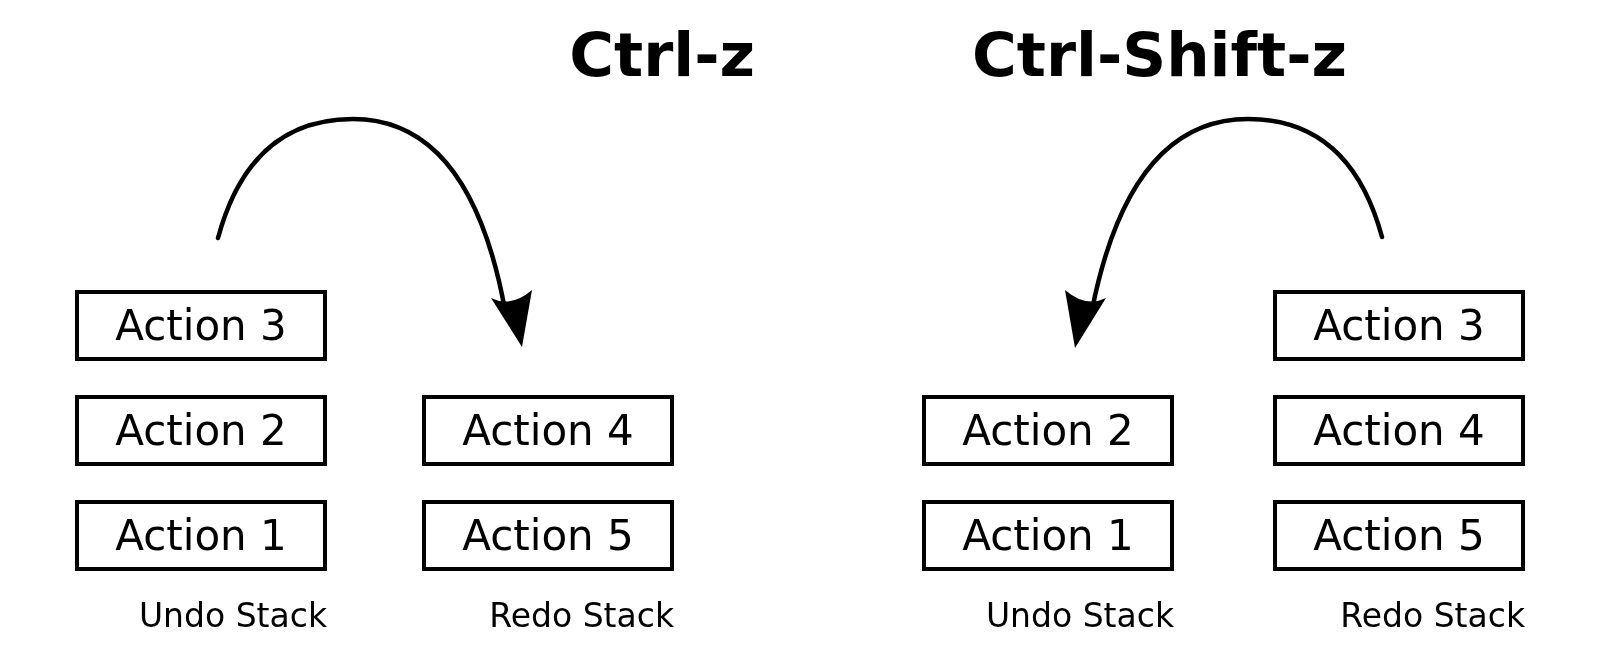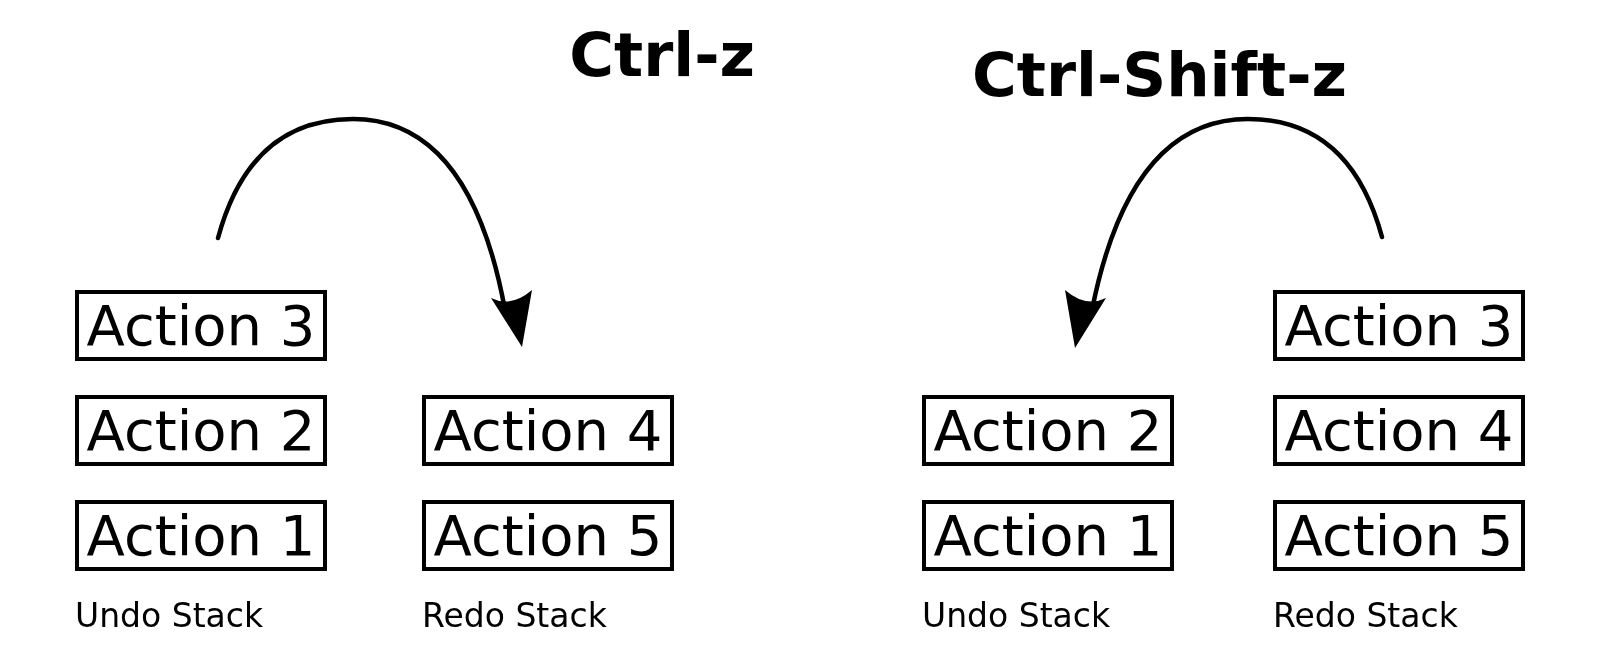--- a/index.html
+++ b/index.html
@@ -20,49 +20,49 @@
     top:24px;
     width:500px;
     text-align:right;
     font-size:61px;
     font-weight:700;
     line-height:1.0;
     letter-spacing:0px;
     white-space:nowrap;
   }
   #title-left{left:255px;}
-  #title-right{left:847px;margin-top:20px;}
+  #title-right{left:847px;}
   .col{
     position:absolute;
     width:252px;
     display:flex;
     flex-direction:column;
     gap:34px;
   }
   #p1-undo-col{left:75px;top:290px;}
   #p1-redo-col{left:422px;top:395px;}
   #p2-undo-col{left:922px;top:395px;}
   #p2-redo-col{left:1273px;top:290px;}
   .box{
     box-sizing:border-box;
     height:71px;
     border:4px solid var(--ink);
     background:var(--paper);
     display:flex;
     align-items:center;
     justify-content:center;
-    font-size:56px;
+    font-size:42px;
     line-height:1;
     white-space:nowrap;
   }
   .stack-label{
     position:absolute;
     top:596px;
     width:252px;
-    text-align:left;
+    text-align:right;
     font-size:33px;
     line-height:1.2;
     white-space:nowrap;
   }
   #p1-undo-label{left:75px;}
   #p1-redo-label{left:422px;}
   #p2-undo-label{left:922px;}
   #p2-redo-label{left:1273px;}
   #arrow-layer{
     position:absolute;

